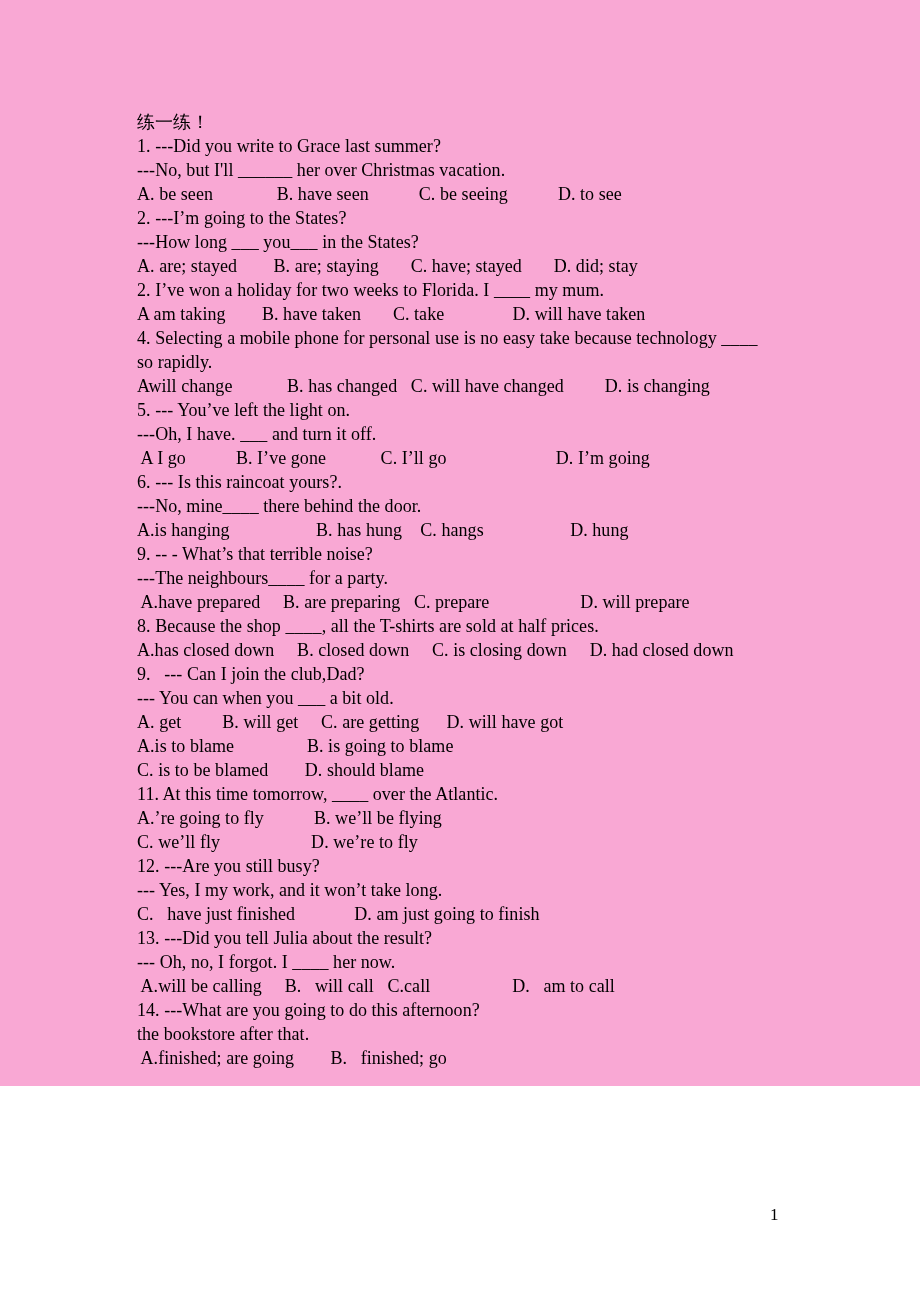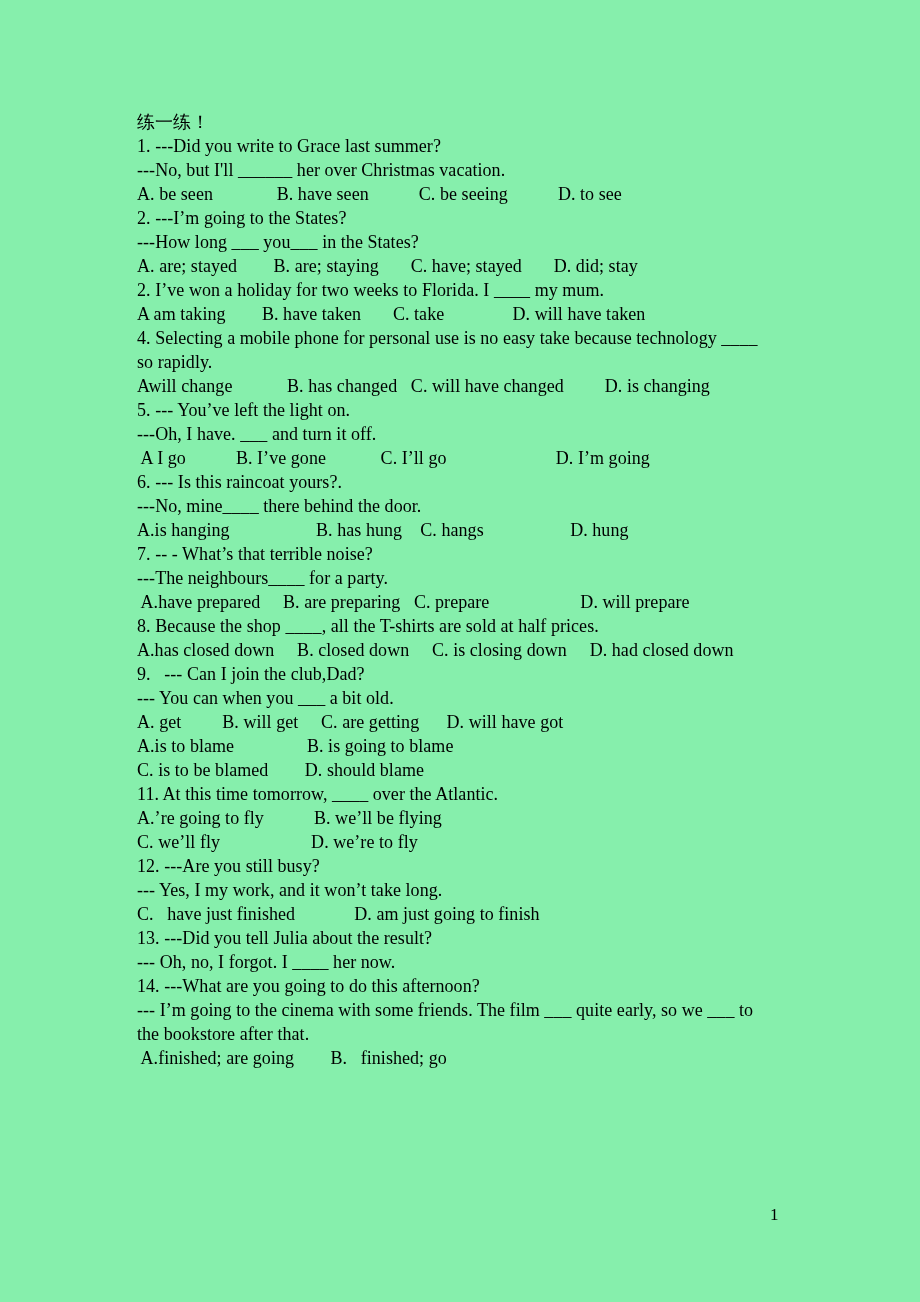--- a/index.html
+++ b/index.html
@@ -12,22 +12,22 @@
     height: 1302px;
     position: relative;
     font-family: "Liberation Serif", "DejaVu Serif", serif;
     color: #000000;
     overflow: hidden;
   }
   #page {
     position: absolute;
     left: 0; top: 0;
     width: 920px;
-    height: 1302px;
-    background: #86efac;
+    height: 1086px;
+    background: #f9a8d4;
   }
   #doc-body {
     position: absolute;
     left: 137px;
     top: 110px;
     width: 700px;
   }
   .line {
     font-size: 18px;
     line-height: 24px;
@@ -65,39 +65,39 @@
     <div class="line">A am taking        B. have taken       C. take               D. will have taken</div>
     <div class="line">4. Selecting a mobile phone for personal use is no easy take because technology ____</div>
     <div class="line">so rapidly.</div>
     <div class="line">Awill change            B. has changed   C. will have changed         D. is changing</div>
     <div class="line">5. --- You’ve left the light on.</div>
     <div class="line">---Oh, I have. ___ and turn it off.</div>
     <div class="line"> A I go           B. I’ve gone            C. I’ll go                        D. I’m going</div>
     <div class="line">6. --- Is this raincoat yours?.</div>
     <div class="line">---No, mine____ there behind the door.</div>
     <div class="line">A.is hanging                   B. has hung    C. hangs                   D. hung</div>
-    <div class="line">7. -- - What’s that terrible noise?</div>
+    <div class="line">9. -- - What’s that terrible noise?</div>
     <div class="line">---The neighbours____ for a party.</div>
     <div class="line"> A.have prepared     B. are preparing   C. prepare                    D. will prepare</div>
     <div class="line">8. Because the shop ____, all the T-shirts are sold at half prices.</div>
     <div class="line">A.has closed down     B. closed down     C. is closing down     D. had closed down</div>
     <div class="line">9.   --- Can I join the club,Dad?</div>
     <div class="line">--- You can when you ___ a bit old.</div>
     <div class="line">A. get         B. will get     C. are getting      D. will have got</div>
     <div class="line">A.is to blame                B. is going to blame</div>
     <div class="line">C. is to be blamed        D. should blame</div>
     <div class="line">11. At this time tomorrow, ____ over the Atlantic.</div>
     <div class="line">A.’re going to fly           B. we’ll be flying</div>
     <div class="line">C. we’ll fly                    D. we’re to fly</div>
     <div class="line">12. ---Are you still busy?</div>
     <div class="line">--- Yes, I my work, and it won’t take long.</div>
     <div class="line">C.   have just finished             D. am just going to finish</div>
     <div class="line">13. ---Did you tell Julia about the result?</div>
     <div class="line">--- Oh, no, I forgot. I ____ her now.</div>
+    <div class="line"> A.will be calling     B.   will call   C.call                  D.   am to call</div>
     <div class="line">14. ---What are you going to do this afternoon?</div>
-    <div class="line">--- I’m going to the cinema with some friends. The film ___ quite early, so we ___ to</div>
     <div class="line">the bookstore after that.</div>
     <div class="line"> A.finished; are going        B.   finished; go</div>
   </div>
 
   <div id="page-number">1</div>
 
 </div>
 
 </body></html>

